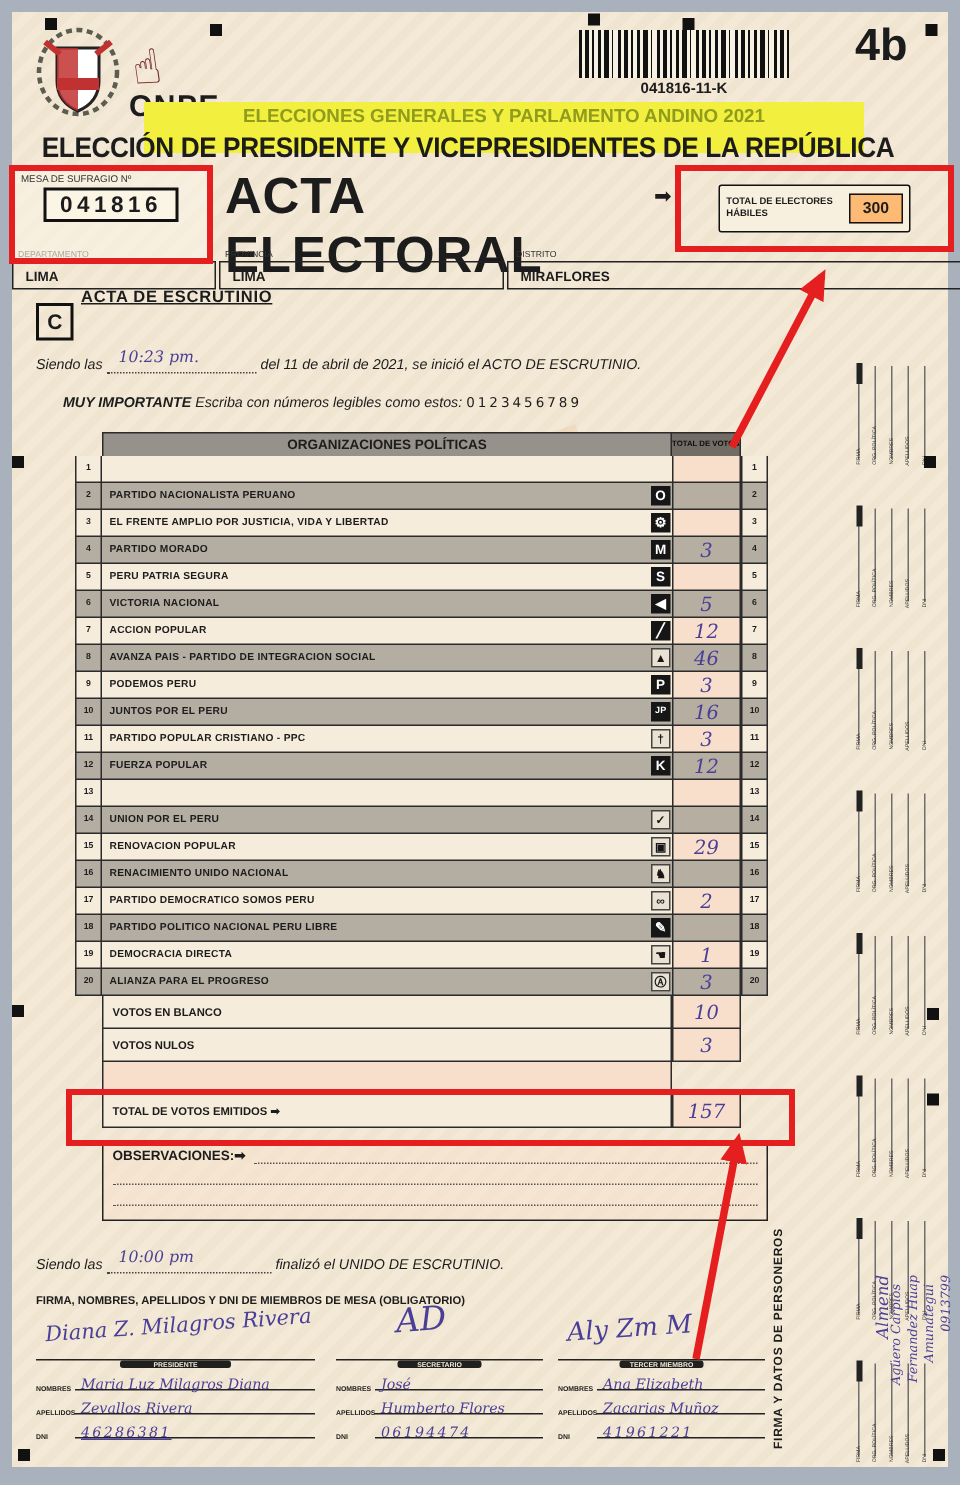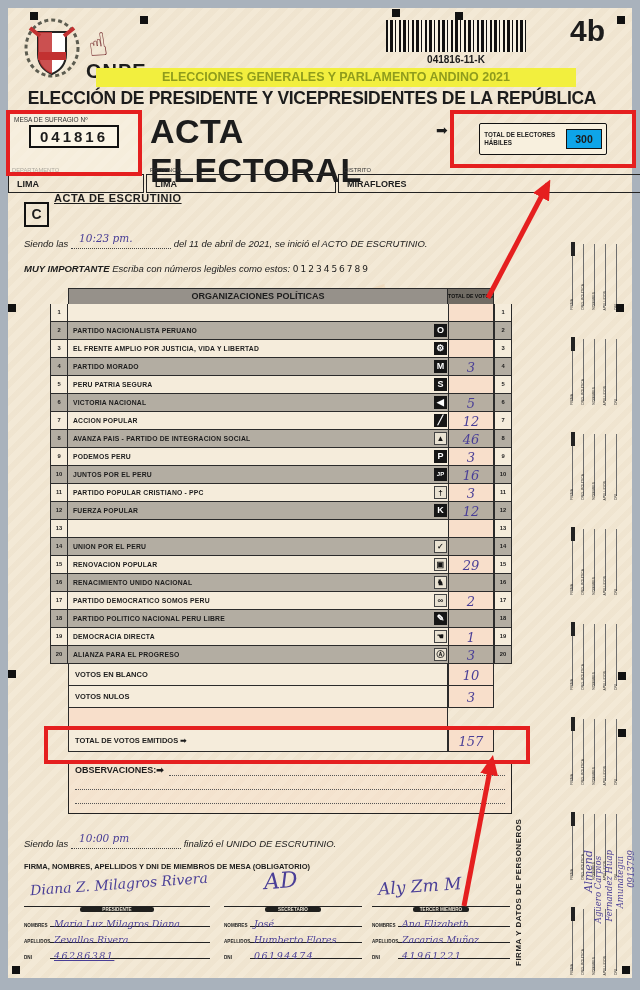--- a/index.html
+++ b/index.html
@@ -10,37 +10,37 @@
   .regmark{position:absolute;width:8px;height:8px;background:#111;z-index:60;}
   .wm{position:absolute;font-weight:bold;color:rgba(225,140,50,.10);z-index:1;pointer-events:none;}
   
   .coat{position:absolute;left:24px;top:18px;z-index:5;}
   .hand-icon{position:absolute;left:88px;top:26px;font-size:32px;color:#6d1f24;transform:rotate(-8deg);z-index:5;font-family:"DejaVu Sans",sans-serif;}
   .onpe-text{position:absolute;left:86px;top:60px;font-size:20px;font-weight:bold;letter-spacing:1px;z-index:5;}
   .barcode{position:absolute;left:386px;top:20px;width:140px;height:32px;z-index:5;
     background:repeating-linear-gradient(90deg,#111 0 2px,#f7f2e4 2px 4px,#111 4px 7px,#f7f2e4 7px 9px,#111 9px 10px,#f7f2e4 10px 13px);}
   .barcode-text{position:absolute;left:386px;top:54px;width:140px;text-align:center;font-size:10px;font-weight:bold;z-index:5;}
   .sheet-code{position:absolute;left:570px;top:14px;font-size:30px;font-weight:bold;z-index:5;}
-  .banner{position:absolute;left:96px;top:68px;width:480px;height:19px;background:#f2ef3e;color:#8f9c1d;
+  .banner{position:absolute;left:96px;top:68px;width:480px;height:34px;background:#f2ef3e;color:#8f9c1d;
           font-size:12.5px;font-weight:bold;text-align:center;line-height:19px;z-index:5;}
   .main-title{position:absolute;left:0;top:88px;width:624px;text-align:center;font-size:17.5px;font-weight:bold;
               letter-spacing:-.3px;transform:scaleY(1.08);z-index:5;}
   .redbox{position:absolute;border:4px solid #e51f1f;z-index:40;pointer-events:none;}
   .mesa-box{left:6px;top:110px;width:128px;height:58px;background:rgba(250,243,228,.6);}
   .mesa-label{font-size:6.5px;color:#333;margin:2px 0 2px 4px;}
   .mesa-num{margin:0 auto;width:86px;border:2px solid #111;background:#fbf5e6;text-align:center;
             font-size:15px;font-weight:bold;letter-spacing:3px;padding:1px 0;}
   .acta-title{position:absolute;left:150px;top:112px;width:290px;text-align:left;font-size:34px;font-weight:bold;
               letter-spacing:.5px;z-index:5;}
   .acta-arrow{position:absolute;left:436px;top:122px;font-size:14px;z-index:5;}
   .elect-box{left:450px;top:110px;width:178px;height:50px;display:flex;align-items:center;}
   .elect-inner{display:flex;align-items:center;margin:0 auto;border:1.5px solid #111;border-radius:2px;
                background:#f8f0de;padding:5px 4px;gap:4px;}
   .elect-label{font-size:6.3px;font-weight:bold;width:78px;line-height:1.2;}
-  .elect-value{border:1.5px solid #111;font-size:10.5px;font-weight:bold;padding:3px 8px;background:#0ea5e9;}
+  .elect-value{border:1.5px solid #111;font-size:10.5px;font-weight:bold;padding:3px 8px;background:#fdba74;}
   
   .loc-label{position:absolute;font-size:5.8px;color:#333;z-index:5;}
   .loc-box{position:absolute;top:174px;height:19px;border:1.5px solid #222;font-size:9px;font-weight:bold;
            line-height:19px;padding-left:8px;z-index:5;box-sizing:border-box;}
   
   .cbox{position:absolute;left:24px;top:202px;width:21px;height:21px;border:2.5px solid #111;text-align:center;
         font-weight:bold;font-size:14px;line-height:21px;z-index:5;}
   .sec-title{position:absolute;left:54px;top:192px;font-size:11px;font-weight:bold;letter-spacing:.5px;z-index:5;text-decoration:underline;}
   .bodyline{position:absolute;left:24px;font-size:9.5px;font-style:italic;z-index:5;}
   .dotted{display:inline-block;border-bottom:1px dotted #444;position:relative;height:10px;vertical-align:bottom;}
@@ -144,21 +144,21 @@
   <div class="loc-box" style="left:146px;width:190px;">LIMA</div>
   <div class="loc-box" style="left:338px;width:312px;">MIRAFLORES</div>
 
   <div class="cbox">C</div>
   <div class="sec-title">ACTA DE ESCRUTINIO</div>
   <div class="bodyline" style="top:238px;">
     <span>Siendo las</span>
     <span class="dotted" style="width:100px;"><span class="ink">10:23 pm.</span></span>
     <span>del 11 de abril de 2021, se inició el ACTO DE ESCRUTINIO.</span>
   </div>
-  <div class="bodyline" style="top:263px;">
+  <div class="bodyline" style="top:263px;margin-left:18px;">
     <b>MUY IMPORTANTE</b>
     <span>Escriba con números legibles como estos:</span>
     <span class="digits">0123456789</span>
   </div>
 
   <div class="vtable">
     <div class="thead">
       <div></div>
       <div class="th-party">ORGANIZACIONES POLÍTICAS</div>
       <div class="th-votes">TOTAL DE VOTOS</div>

